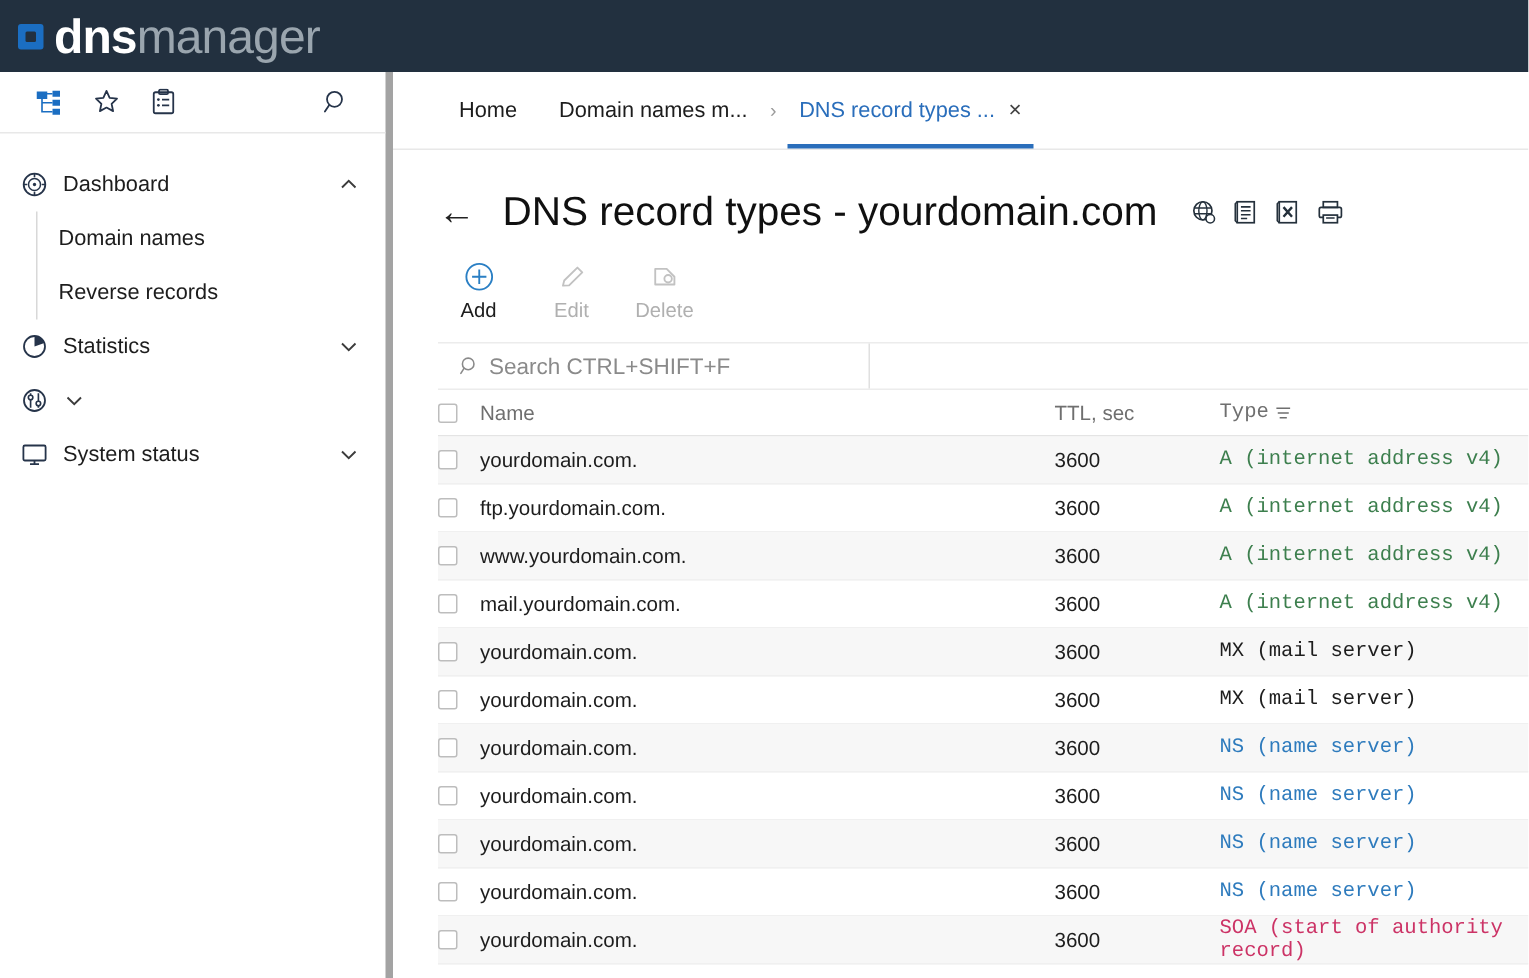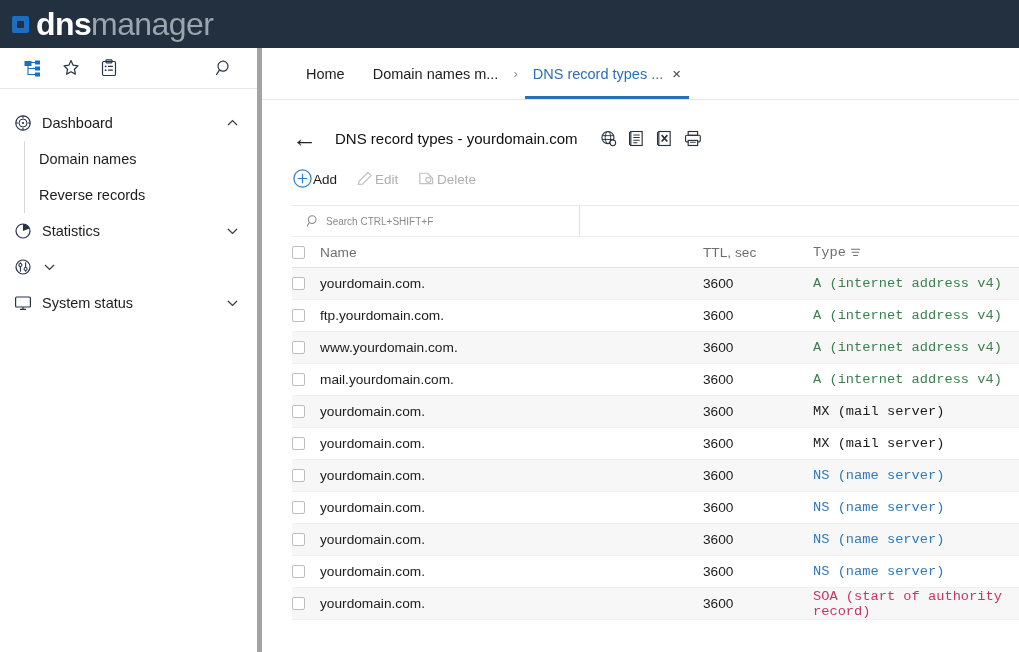--- a/index.html
+++ b/index.html
@@ -161,21 +161,21 @@
   }
   .back-arrow {
     font-size: 25px;
     color: #222;
     line-height: 1;
     margin-right: 18px;
     cursor: pointer;
     user-select: none;
   }
   .page-title {
-    font-size: 15px;
+    font-size: 27px;
     color: #101010;
     font-weight: normal;
     margin: 0;
     white-space: nowrap;
   }
   .title-icons {
     display: flex;
     align-items: center;
     margin-left: 22px;
     gap: 11px;
@@ -184,21 +184,21 @@
 
   
   .actions {
     display: flex;
     padding: 14px 0 0 30px;
     gap: 8px;
   }
   .action {
     width: 54px;
     display: flex;
-    flex-direction: row;
+    flex-direction: column;
     align-items: center;
     cursor: pointer;
   }
   .action .a-ic { height: 26px; display: flex; align-items: center; }
   .action .a-label { font-size: 13.5px; color: #1d1d1d; margin-top: 2px; }
   .action.disabled { cursor: default; }
   .action.disabled .a-label { color: #b0b0b0; }
 
   
   .search-row {
@@ -212,21 +212,21 @@
   .search-box {
     width: 288px;
     display: flex;
     align-items: center;
     height: 100%;
     border-right: 1px solid #e0e0e0;
     padding-left: 14px;
   }
   .search-box .s-ic { margin-right: 6px; display: flex; }
   .search-ph {
-    font-size: 10px;
+    font-size: 15px;
     color: #8a8a8a;
     white-space: nowrap;
   }
 
   
   .grid { margin-left: 30px; font-size: 13.7px; }
   .grid-head {
     display: flex;
     align-items: center;
     height: 31px;

